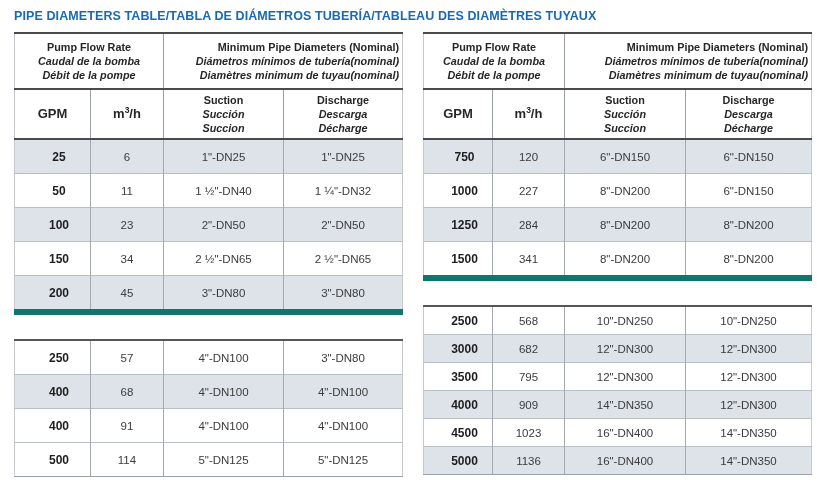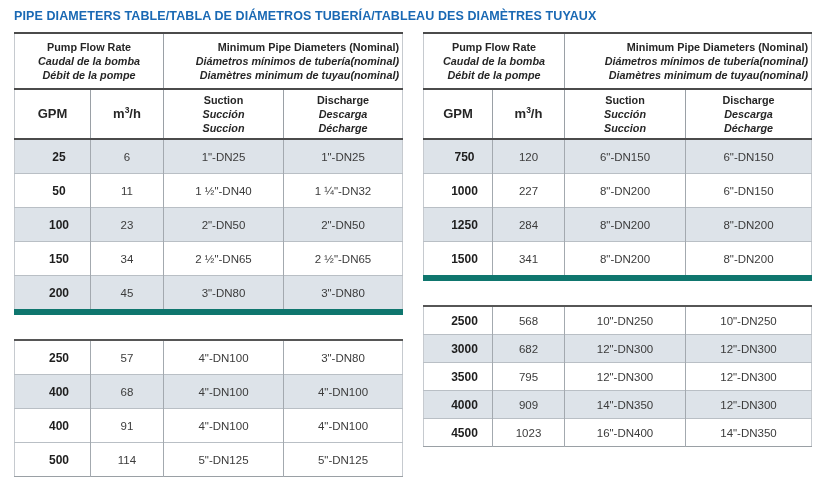--- a/index.html
+++ b/index.html
@@ -297,18 +297,24 @@
               <td>909</td>
               <td>14"-DN350</td>
               <td>12"-DN300</td>
             </tr>
             <tr>
               <td>4500</td>
               <td>1023</td>
               <td>16"-DN400</td>
               <td>14"-DN350</td>
             </tr>
+            <tr class="shaded">
+              <td>5000</td>
+              <td>1136</td>
+              <td>16"-DN400</td>
+              <td>14"-DN350</td>
+            </tr>
           </tbody>
       </table>
     </div>
 
   </div>
 </div>
 
 </body></html>

